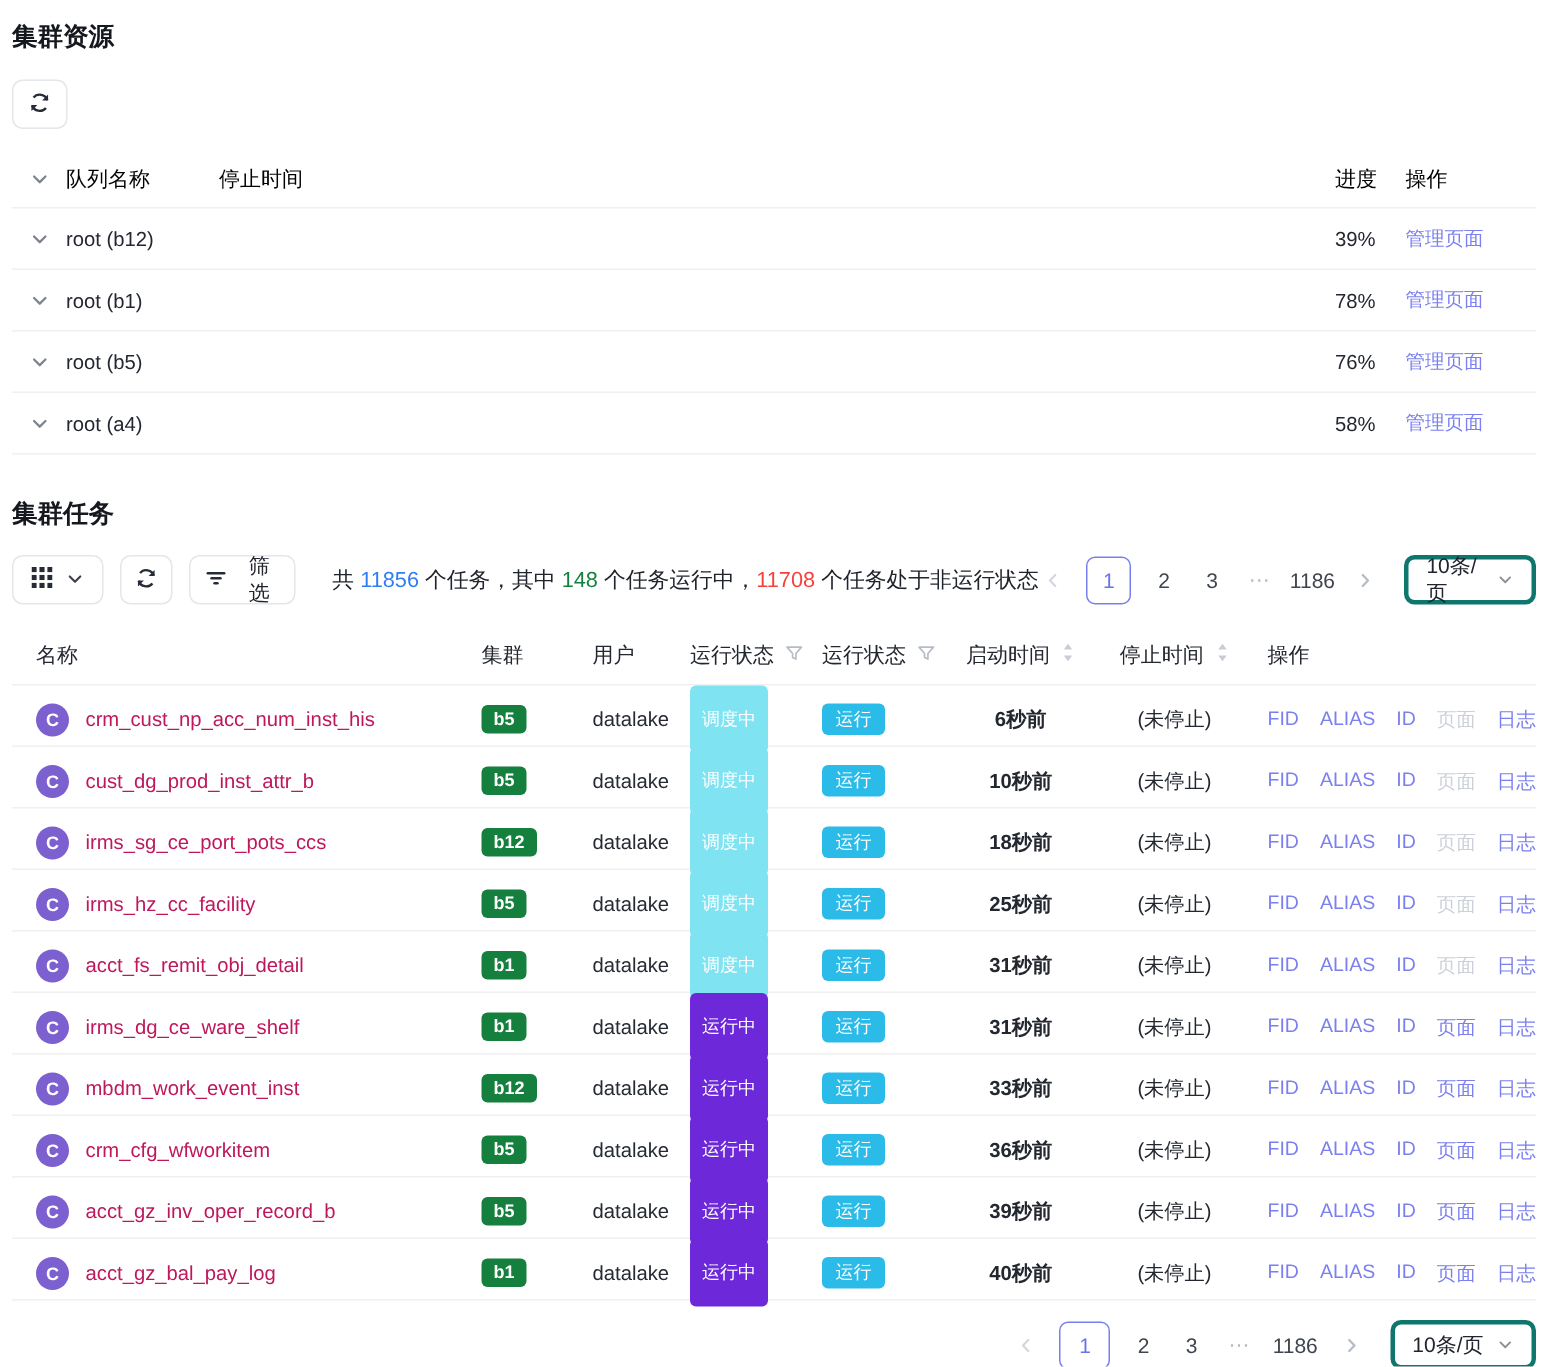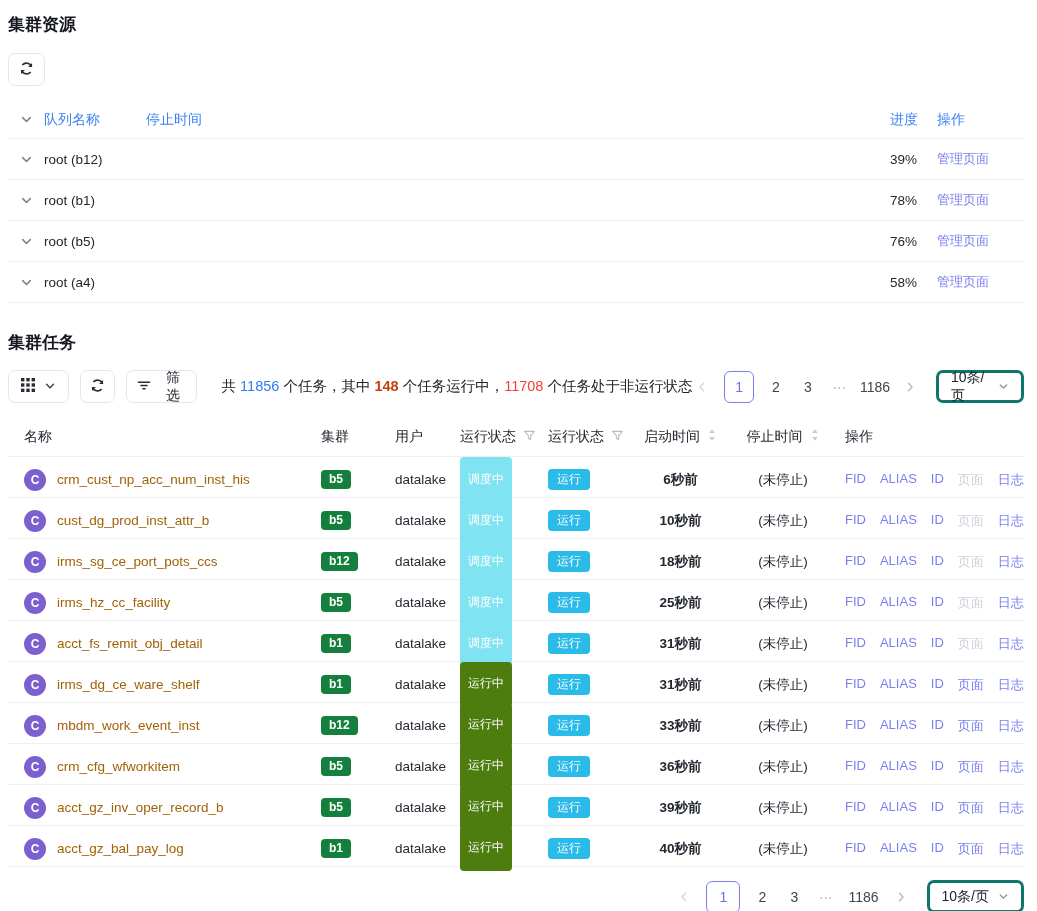--- a/index.html
+++ b/index.html
@@ -23,40 +23,40 @@
   }
   #res-refresh { margin-top:17px; width:37px; }
 
   
   .res-table { margin-top:15px; }
   .res-header, .res-row {
     display:grid;
     grid-template-columns:36px 102px 736px 47px 1fr;
     align-items:center;
   }
-  .res-header { height:38px; border-bottom:1px solid #efefef; font-size:14px; color:#3b82f6; }
+  .res-header { height:38px; border-bottom:1px solid #efefef; font-size:14px; color:#000000; }
   .res-row { height:41px; border-bottom:1px solid #f0f0f0; font-size:13.5px; color:#23272f; }
   .chev-cell { display:flex; justify-content:center; }
   .pct-cell, .act-cell { padding-left:8px; }
   .link { color:#7b80ee; font-size:13px; cursor:pointer; text-decoration:none; }
 
   .bar-track { width:722px; height:9px; background:#e9eaed; border-radius:6px; overflow:hidden; }
   .bar-fill {
     height:100%; border-radius:6px;
     background:repeating-linear-gradient(45deg,#3f8dfd 0px,#3f8dfd 9px,#1573fb 9px,#1573fb 18px);
   }
 
   
   .toolbar { margin-top:16px; display:flex; align-items:center; }
   .toolbar .tool-btn { margin-right:11px; }
   #grid-btn { padding:0 12px; }
   #refresh-btn { width:37px; padding:0; }
   .summary { margin-left:14px; font-size:14.5px; color:#20242c; white-space:nowrap; }
   .summary .c-blue  { color:#2f7cf6; }
-  .summary .c-green { color:#c2410c;font-weight:bold; }
+  .summary .c-green { color:#15803d; }
   .summary .c-red   { color:#f5413b; }
 
   
   .pagination { margin-left:auto; display:flex; align-items:center; gap:12px; }
   .pg-item { min-width:20px; height:32px; display:inline-flex; align-items:center;
              justify-content:center; font-size:14px; color:#3f454e; cursor:pointer; }
   .pg-page.active { width:34px; border:1px solid #7a7ff0; border-radius:6px; color:#6c72e8; }
   .pg-ellipsis { color:#b7bbc2; letter-spacing:1px; }
   .pg-arrow { width:18px; }
   .pg-select {
@@ -78,32 +78,32 @@
   .h-name { padding-left:16px; }
   .h-center { justify-content:center; padding-left:0; }
   .h-ops { padding-left:12px; }
 
   .name-cell { display:flex; align-items:center; gap:11px; padding-left:16px; }
   .avatar {
     width:22px; height:22px; border-radius:50%; background:#7d60d0; color:#fff;
     font-size:12px; font-weight:700; display:inline-flex; align-items:center; justify-content:center;
     flex:0 0 22px;
   }
-  .task-name { font-size:13.5px; color:#a16207; }
+  .task-name { font-size:13.5px; color:#be185d; }
   .cell-pad { padding-left:8px; }
   .cluster-badge {
     display:inline-block; background:#15803d; color:#fff; font-size:12px; font-weight:700;
     padding:3px 8px; border-radius:4px; line-height:1.1;
   }
   .user-cell { font-size:13.5px; color:#262b33; padding-left:8px; }
   .state-badge {
     display:inline-block; color:#fff; font-size:12px; padding:16px 8px; border-radius:4px; line-height:1.1;
   }
   .state-badge.scheduling { background:#7fe3f2; }
-  .state-badge.running    { background:#4d7c0f;font-family:Liberation Mono, monospace; }
+  .state-badge.running    { background:#6d28d9; }
   .final-badge {
     display:inline-block; background:#2bbbe9; color:#fff; font-size:12px;
     padding:4px 9px; border-radius:4px; line-height:1.1;
   }
   .time-cell { text-align:center; font-size:13.5px; color:#23272f; }
   .time-cell.start { font-weight:700; }
   .ops-cell { display:flex; gap:14px; padding-left:12px; font-size:13px; }
   .op-link { color:#7b80ee; cursor:pointer; }
   .op-link.disabled { color:#ccd1d9; cursor:default; }
 

